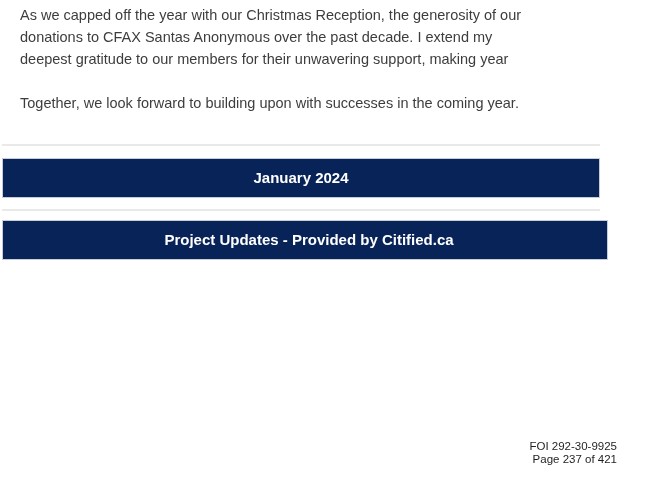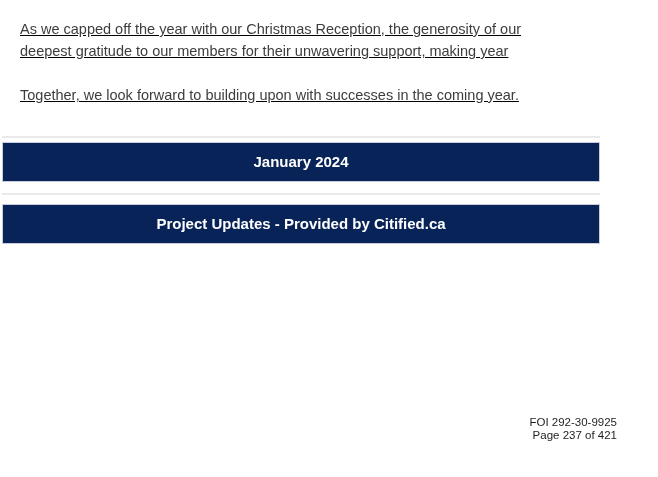--- a/index.html
+++ b/index.html
@@ -13,22 +13,21 @@
   html,body{margin:0;padding:0;}
   body{
     width:658px;
     height:477px;
     background:#ffffff;
     position:relative;
     overflow:hidden;
     font-family:"Liberation Sans","DejaVu Sans",sans-serif;
   }
   .content{
-    padding:18px 0 0 20px;
-    text-decoration:underline;
+    padding:4px 0 0 20px;
   }
   .line{
     font-size:14.5px;
     line-height:22px;
     color:var(--body-text);
     white-space:nowrap;
   }
   .line-spacer{
     height:22px;
   }
@@ -46,38 +45,39 @@
     height:38px;
     line-height:38px;
     background:var(--banner-bg);
     border:1px solid var(--banner-border);
     color:var(--banner-text);
     font-size:15px;
     font-weight:bold;
     text-align:center;
     white-space:nowrap;
   }
-  .banner-1{margin-top:4px;}
-  .banner-2{margin-top:9px;}
+  .banner-1{margin-top:12px;}
+  .banner-2{margin-top:9px;padding-left:8px;}
   .footer{
     position:absolute;
-    top:416px;
+    top:440px;
     right:41px;
     text-align:right;
     font-size:11.5px;
     line-height:13px;
     color:var(--footer-text);
   }
 </style>
 </head>
 <body>
 
 <div class="content">
   <div>
     <div class="line">As we capped off the year with our Christmas Reception, the generosity of our</div>
+    <div class="line">donations to CFAX Santas Anonymous over the past decade. I extend my</div>
     <div class="line">deepest gratitude to our members for their unwavering support, making year</div>
   </div>
   <div class="line-spacer"></div>
   <div class="line">Together, we look forward to building upon with successes in the coming year.</div>
 </div>
 
 <div class="separator sep-1"></div>
 
 <div class="banner banner-1">January 2024</div>
 

